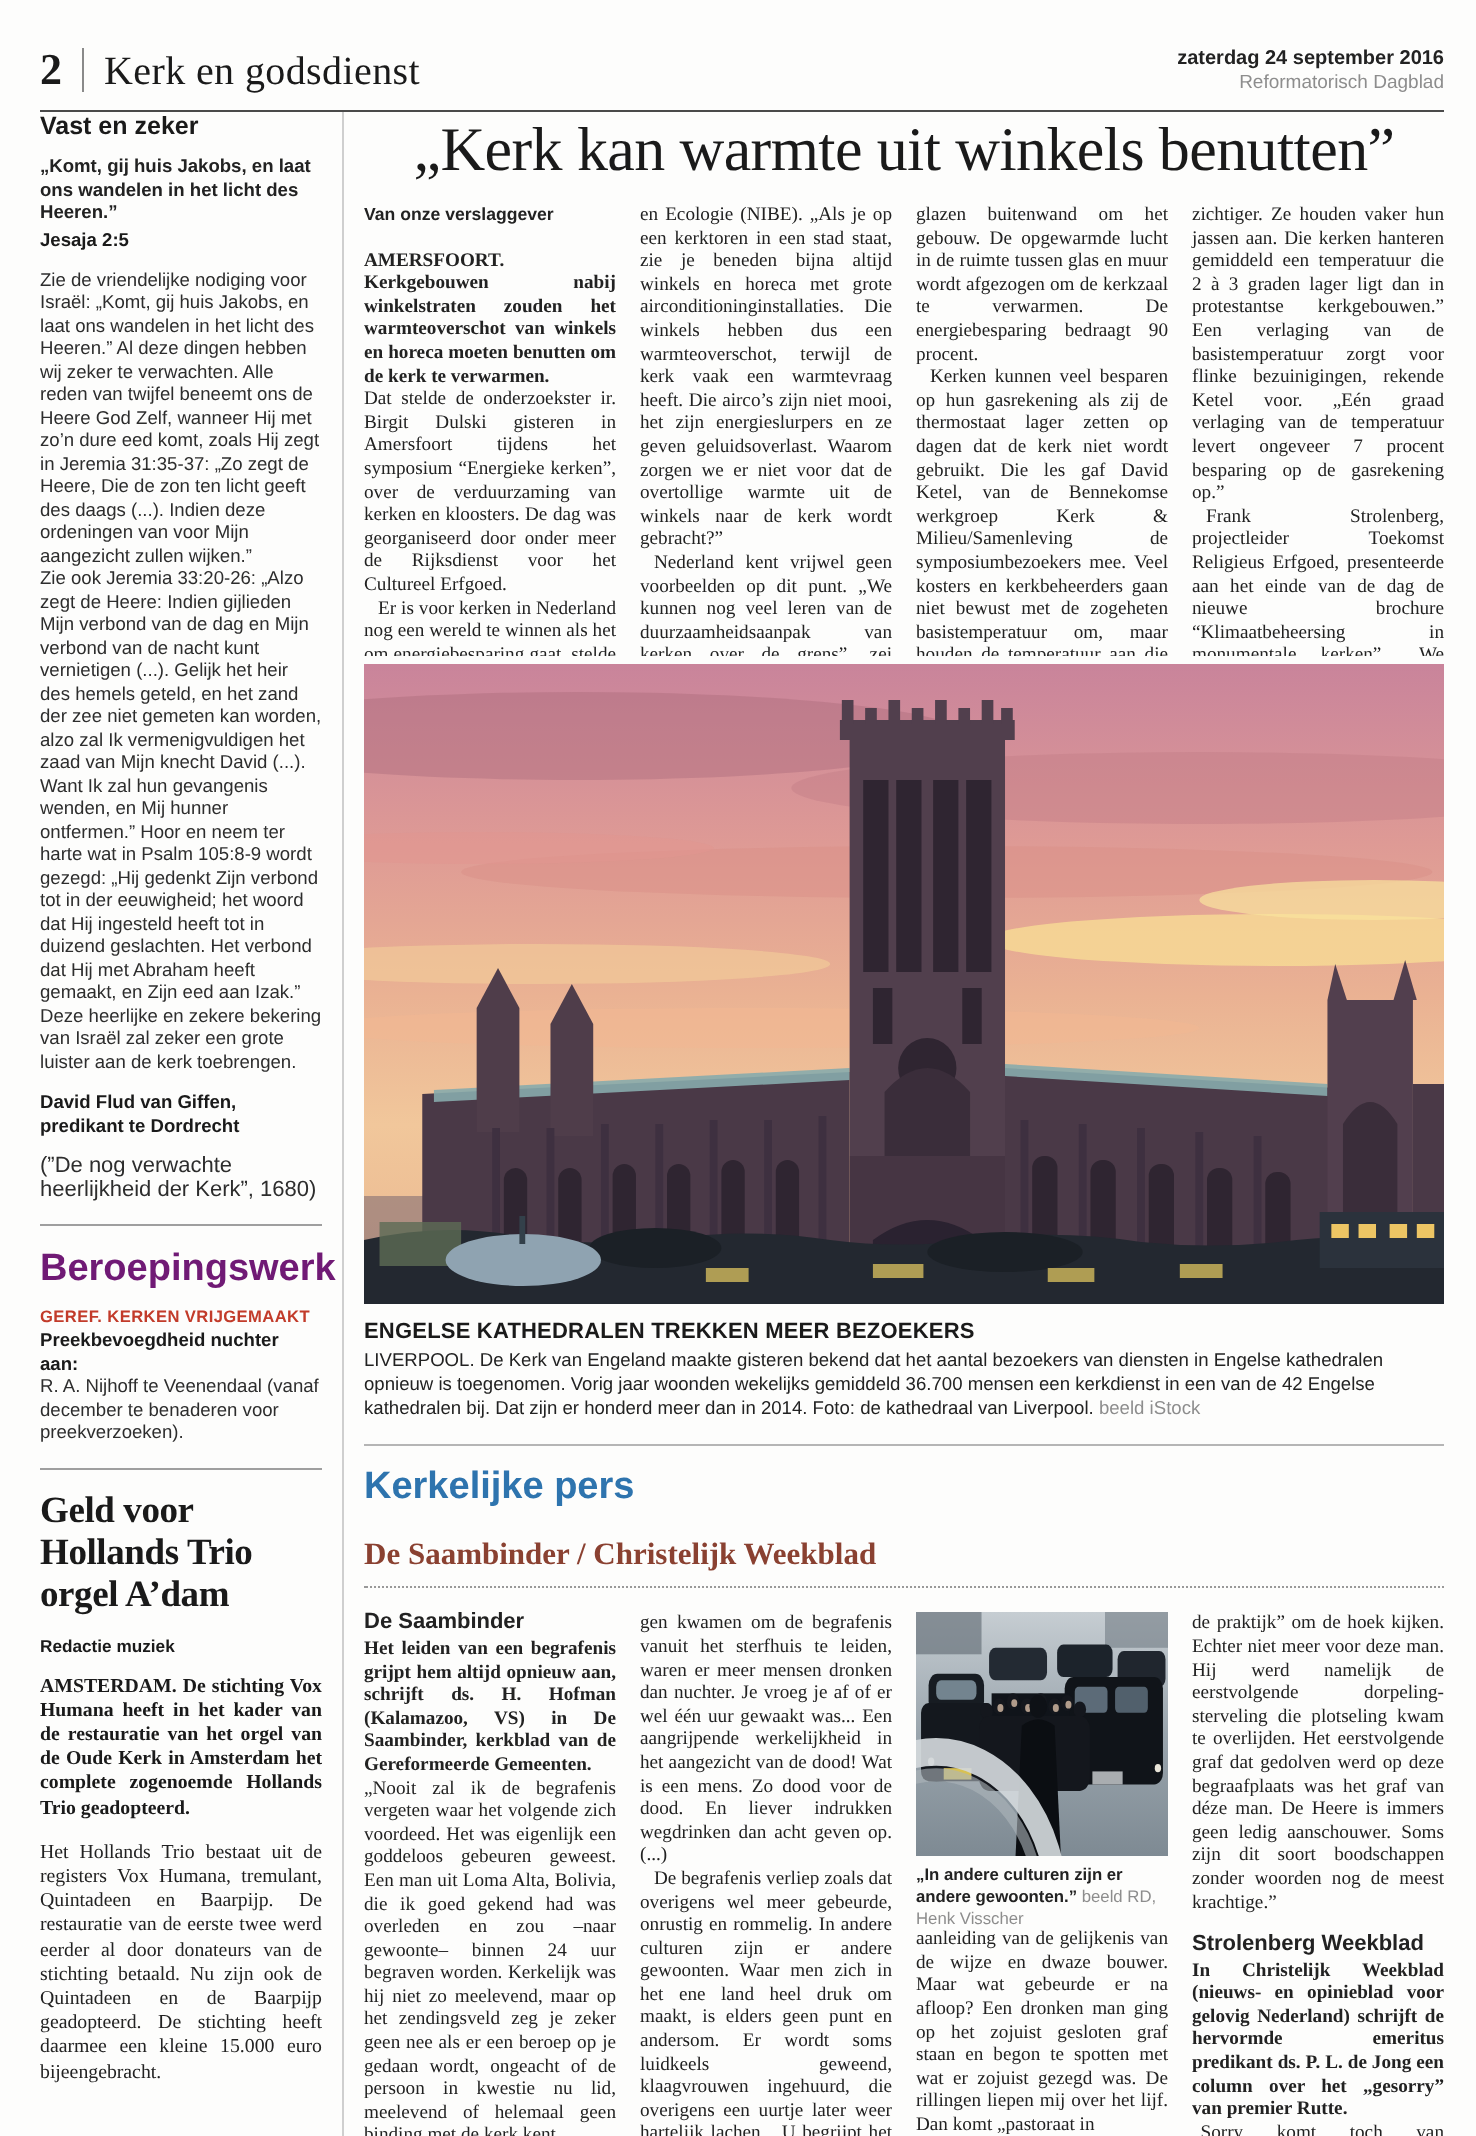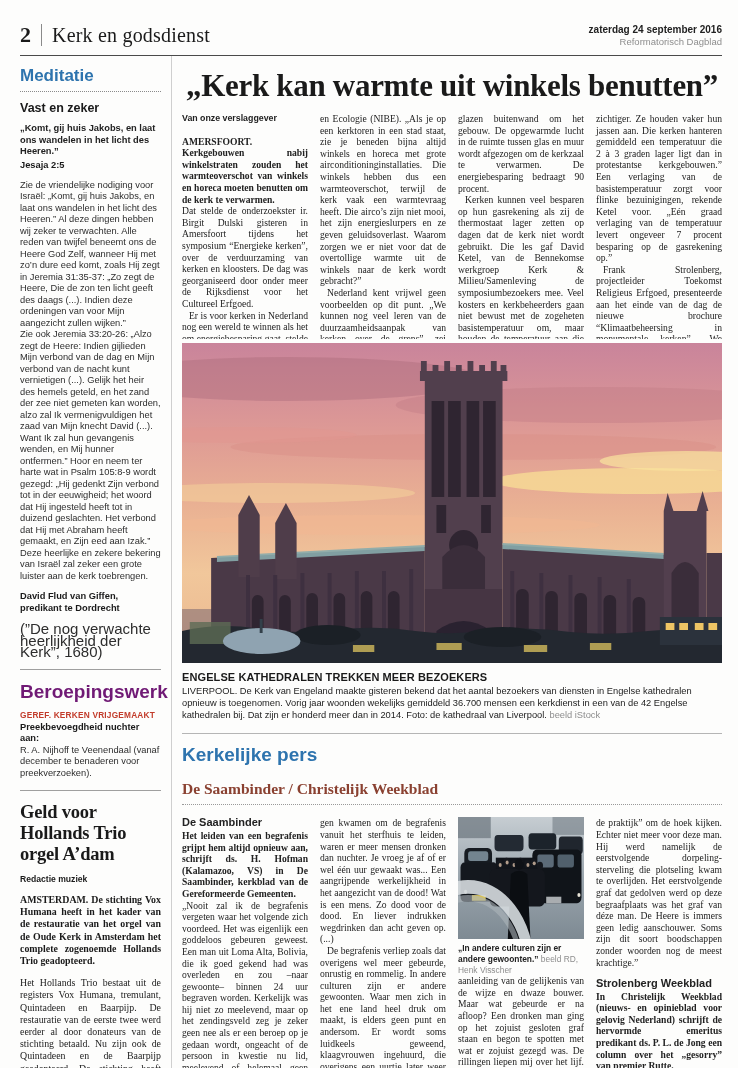--- a/index.html
+++ b/index.html
@@ -23,32 +23,32 @@
   .sidebar{width:141px;flex:none;padding:0 10px 0 0;border-right:1px solid #cfcfcf;}
   .main{flex:1;min-width:0;padding-left:10px;}
   
   .kicker-blue{color:#2e74ae;font-family:"Liberation Sans",sans-serif;font-weight:bold;
     font-size:17px;padding:10px 0 5px;border-bottom:1px dotted #8a8a8a;margin-bottom:9px;}
   .sb-title{font-family:"Liberation Sans",sans-serif;font-weight:bold;font-size:12.5px;margin:0 0 8px;}
   .sb-quote{font-family:"Liberation Sans",sans-serif;font-weight:bold;font-size:9.3px;line-height:11.5px;margin:0 0 2px;color:#222;}
   .sb-quote-ref{font-family:"Liberation Sans",sans-serif;font-weight:bold;font-size:9.3px;margin:0 0 10px;}
   .sb-p{font-family:"Liberation Sans",sans-serif;font-size:9.3px;line-height:11.5px;margin:0;color:#2d2d2d;}
   .sb-author{font-family:"Liberation Sans",sans-serif;font-weight:bold;font-size:9.3px;line-height:11.5px;margin:9px 0 0;}
-  .sb-source{font-family:"Liberation Sans",sans-serif;font-size:15px;line-height:11.5px;margin:9px 0 0;color:#2d2d2d;}
+  .sb-source{font-family:"Liberation Sans",sans-serif;font-size:11px;line-height:11.5px;margin:9px 0 0;color:#2d2d2d;}
   .sb-rule{border:0;border-top:1px solid #9f9f9f;margin:11px 0;}
   .bw-title{color:#701a75;font-family:"Liberation Sans",sans-serif;font-weight:bold;font-size:19px;margin:0 0 7px;}
   .bw-kicker{color:#c23b2a;font-family:"Liberation Sans",sans-serif;font-weight:bold;font-size:8.3px;letter-spacing:.2px;margin:0 0 2px;}
   .bw-lead{font-family:"Liberation Sans",sans-serif;font-weight:bold;font-size:9.3px;line-height:11.5px;margin:0;}
   .bw-body{font-family:"Liberation Sans",sans-serif;font-size:9.3px;line-height:11.5px;margin:0;color:#2d2d2d;}
   .orgel-title{font-weight:bold;font-size:18.5px;line-height:21px;margin:2px 0 9px;letter-spacing:-.2px;}
   .orgel-byline{font-family:"Liberation Sans",sans-serif;font-weight:bold;font-size:8.6px;margin:0 0 10px;}
   .orgel-intro{font-weight:bold;font-size:9.9px;line-height:12.2px;margin:0 0 10px;text-align:justify;}
   .orgel-p{font-size:9.9px;line-height:12.2px;margin:0;text-align:justify;color:#222;}
   
-  .headline{font-weight:bold;font-size:31px;line-height:34px;text-align:center;margin:13px 0 10px;letter-spacing:-.3px;}
+  .headline{font-weight:normal;font-size:31px;line-height:34px;text-align:center;margin:2px 0 10px;letter-spacing:-.3px;}
   .cols4{display:flex;gap:12px;}
   .col{flex:1;min-width:0;font-size:9.6px;line-height:11.6px;text-align:justify;color:#222;}
   .top-article{height:226px;overflow:hidden;}
   .byline{font-family:"Liberation Sans",sans-serif;font-weight:bold;font-size:8.8px;margin:0 0 11px;text-align:left;}
   .intro{font-weight:bold;margin:0 0 11px;}
   .col p{margin:0;}
   .col p.ind{text-indent:7px;}
   
   .cathedral{margin:4px 0 0;height:320px;overflow:hidden;}
   .cathedral svg{display:block;width:100%;height:100%;}
@@ -84,21 +84,20 @@
     <div class="mast-right">
       <div class="date">zaterdag 24 september 2016</div>
       <div class="pub">Reformatorisch Dagblad</div>
     </div>
   </header>
 
   <div class="content">
 
     <aside class="sidebar">
 
-      <div class="kicker-blue">Meditatie</div>
       <h3 class="sb-title">Vast en zeker</h3>
       <p class="sb-quote">„Komt, gij huis Jakobs, en laat ons wandelen in het licht des Heeren.”</p>
       <p class="sb-quote-ref">Jesaja 2:5</p>
       <p class="sb-p">Zie de vriendelijke nodiging voor Israël: „Komt, gij huis Jakobs, en laat ons wandelen in het licht des Heeren.” Al deze dingen hebben wij zeker te verwachten. Alle reden van twijfel beneemt ons de Heere God Zelf, wanneer Hij met zo’n dure eed komt, zoals Hij zegt in Jeremia 31:35-37: „Zo zegt de Heere, Die de zon ten licht geeft des daags (...). Indien deze ordeningen van voor Mijn aangezicht zullen wijken.”</p>
       <p class="sb-p">Zie ook Jeremia 33:20-26: „Alzo zegt de Heere: Indien gijlieden Mijn verbond van de dag en Mijn verbond van de nacht kunt vernietigen (...). Gelijk het heir des hemels geteld, en het zand der zee niet gemeten kan worden, alzo zal Ik vermenigvuldigen het zaad van Mijn knecht David (...). Want Ik zal hun gevangenis wenden, en Mij hunner ontfermen.” Hoor en neem ter harte wat in Psalm 105:8-9 wordt gezegd: „Hij gedenkt Zijn verbond tot in der eeuwigheid; het woord dat Hij ingesteld heeft tot in duizend geslachten. Het verbond dat Hij met Abraham heeft gemaakt, en Zijn eed aan Izak.”</p>
       <p class="sb-p">Deze heerlijke en zekere bekering van Israël zal zeker een grote luister aan de kerk toebrengen.</p>
       <p class="sb-author">David Flud van Giffen,</p>
       <p class="sb-author" style="margin-top:0">predikant te Dordrecht</p>
       <p class="sb-source">(”De nog verwachte heerlijkheid der Kerk”, 1680)</p>
 

